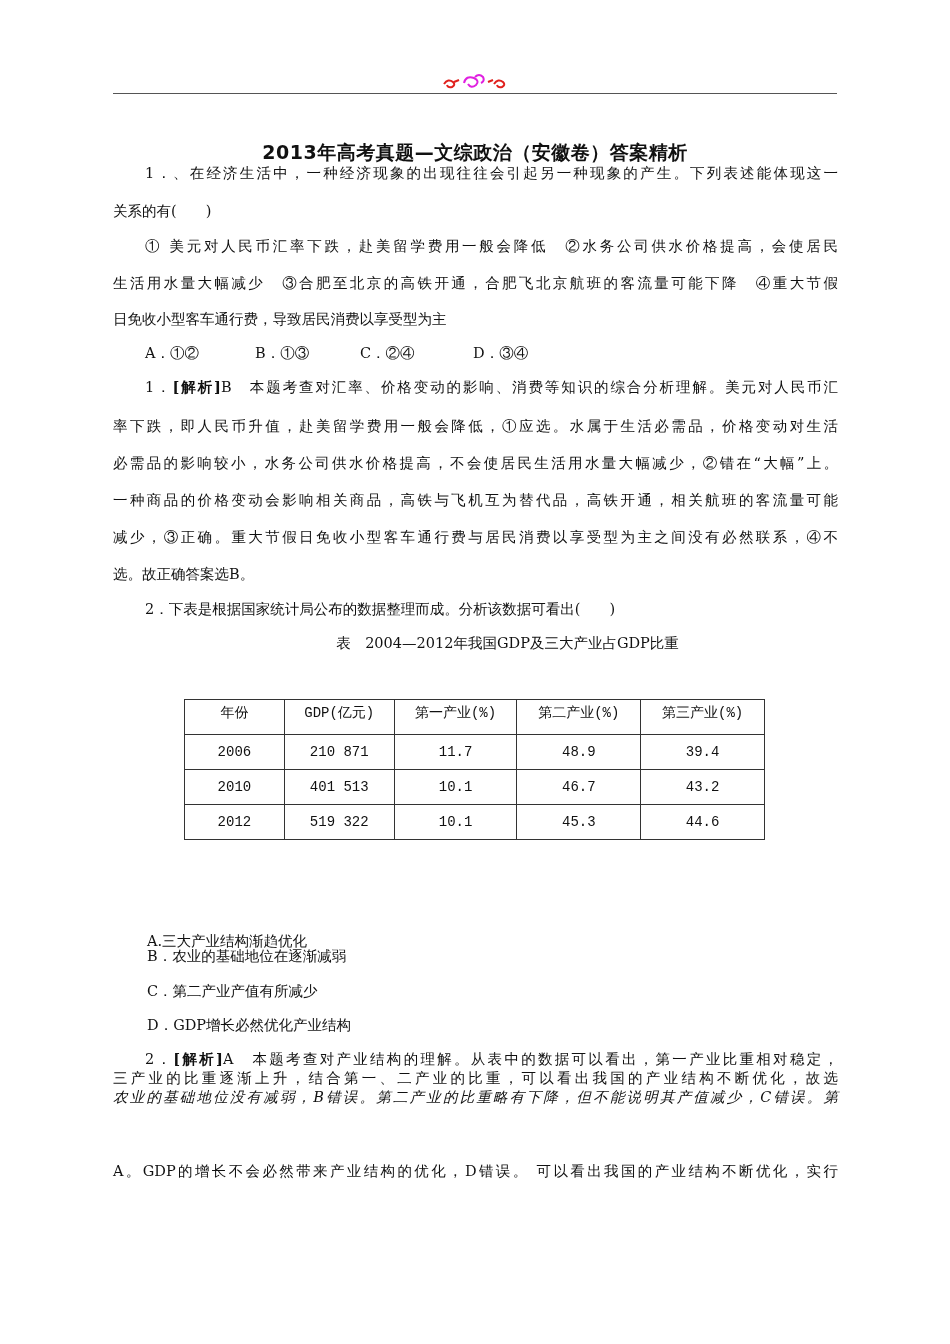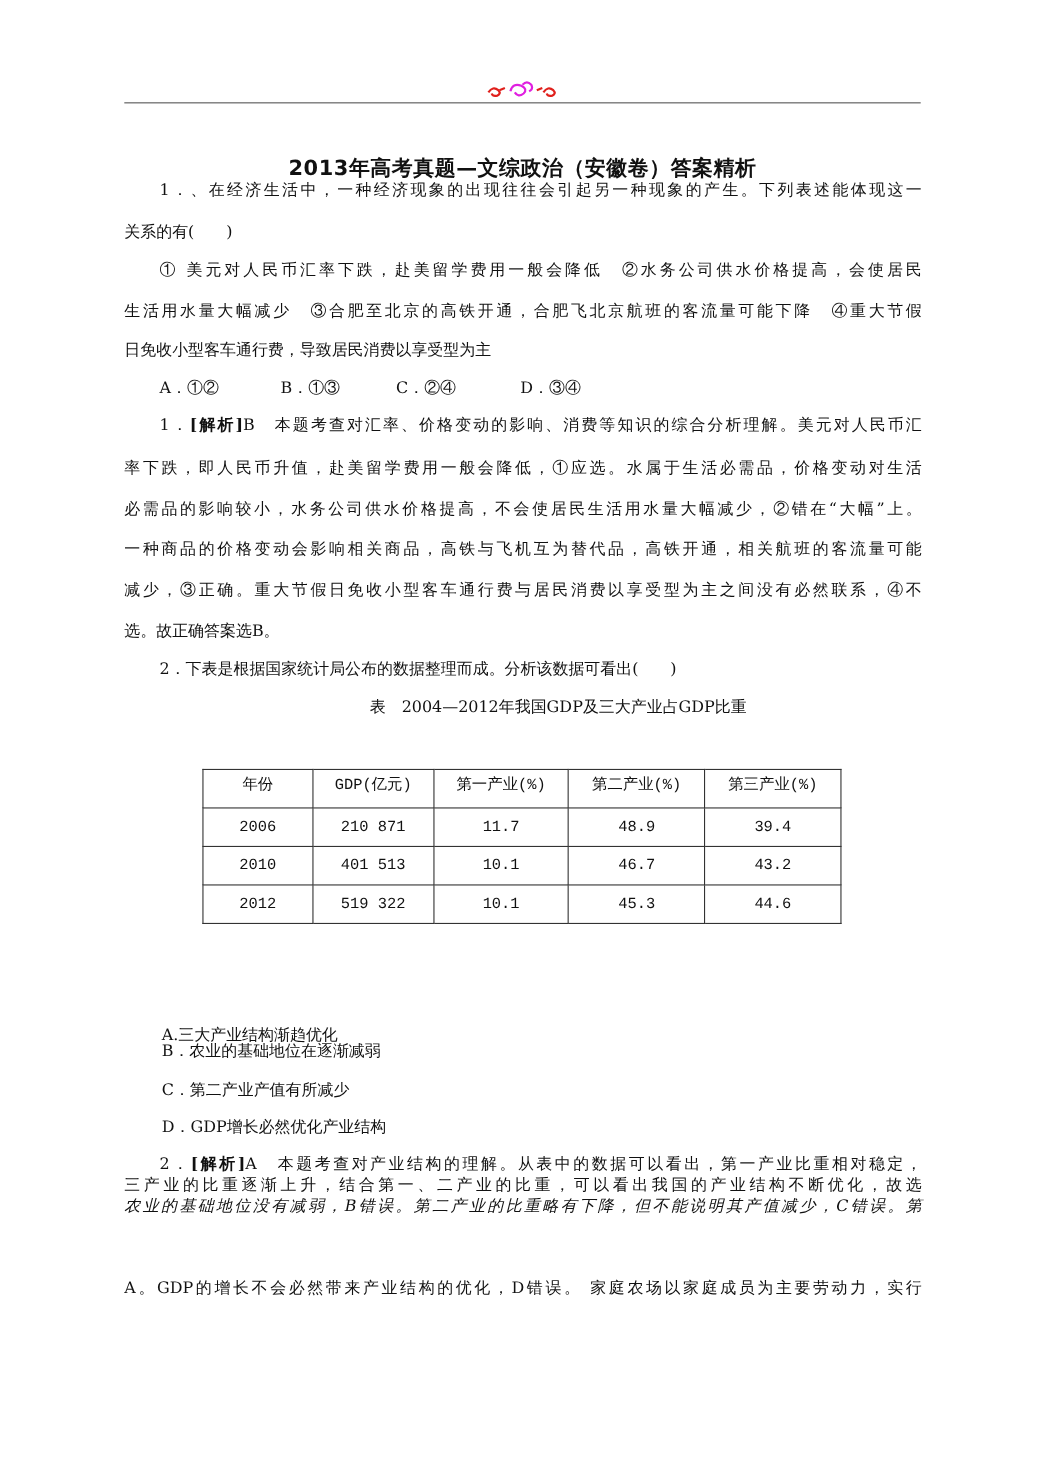--- a/index.html
+++ b/index.html
@@ -101,13 +101,13 @@
 </table>
 
 <div class="line" style="top:913px; left:147px;margin-top:18px;">A.三大产业结构渐趋优化</div>
 <div class="line" style="top:934px; left:147px;margin-top:12px;">B．农业的基础地位在逐渐减弱</div>
 <div class="line" style="top:981px; left:147px;">C．第二产业产值有所减少</div>
 <div class="line" style="top:1015px; left:147px;">D．GDP增长必然优化产业结构</div>
 
 <div class="line indent just" style="top:1049px; width:693px;"><span>2．</span><span class="bold">[解析]</span><span>A　本题考查对产业结构的理解。从表中的数据可以看出，第一产业比重相对稳定，</span></div>
 <div class="line just" style="top:1087px;font-style:italic;">农业的基础地位没有减弱，B错误。第二产业的比重略有下降，但不能说明其产值减少，C错误。第</div>
 <div class="line just" style="top:1068px;">三产业的比重逐渐上升，结合第一、二产业的比重，可以看出我国的产业结构不断优化，故选</div>
-<div class="line just" style="top:1161px;">A。GDP的增长不会必然带来产业结构的优化，D错误。 家庭农场以家庭成员为主要劳动力，实行</div>
+<div class="line just" style="top:1161px;">A。GDP的增长不会必然带来产业结构的优化，D错误。 可以看出我国的产业结构不断优化，实行</div>
 
 </body></html>

